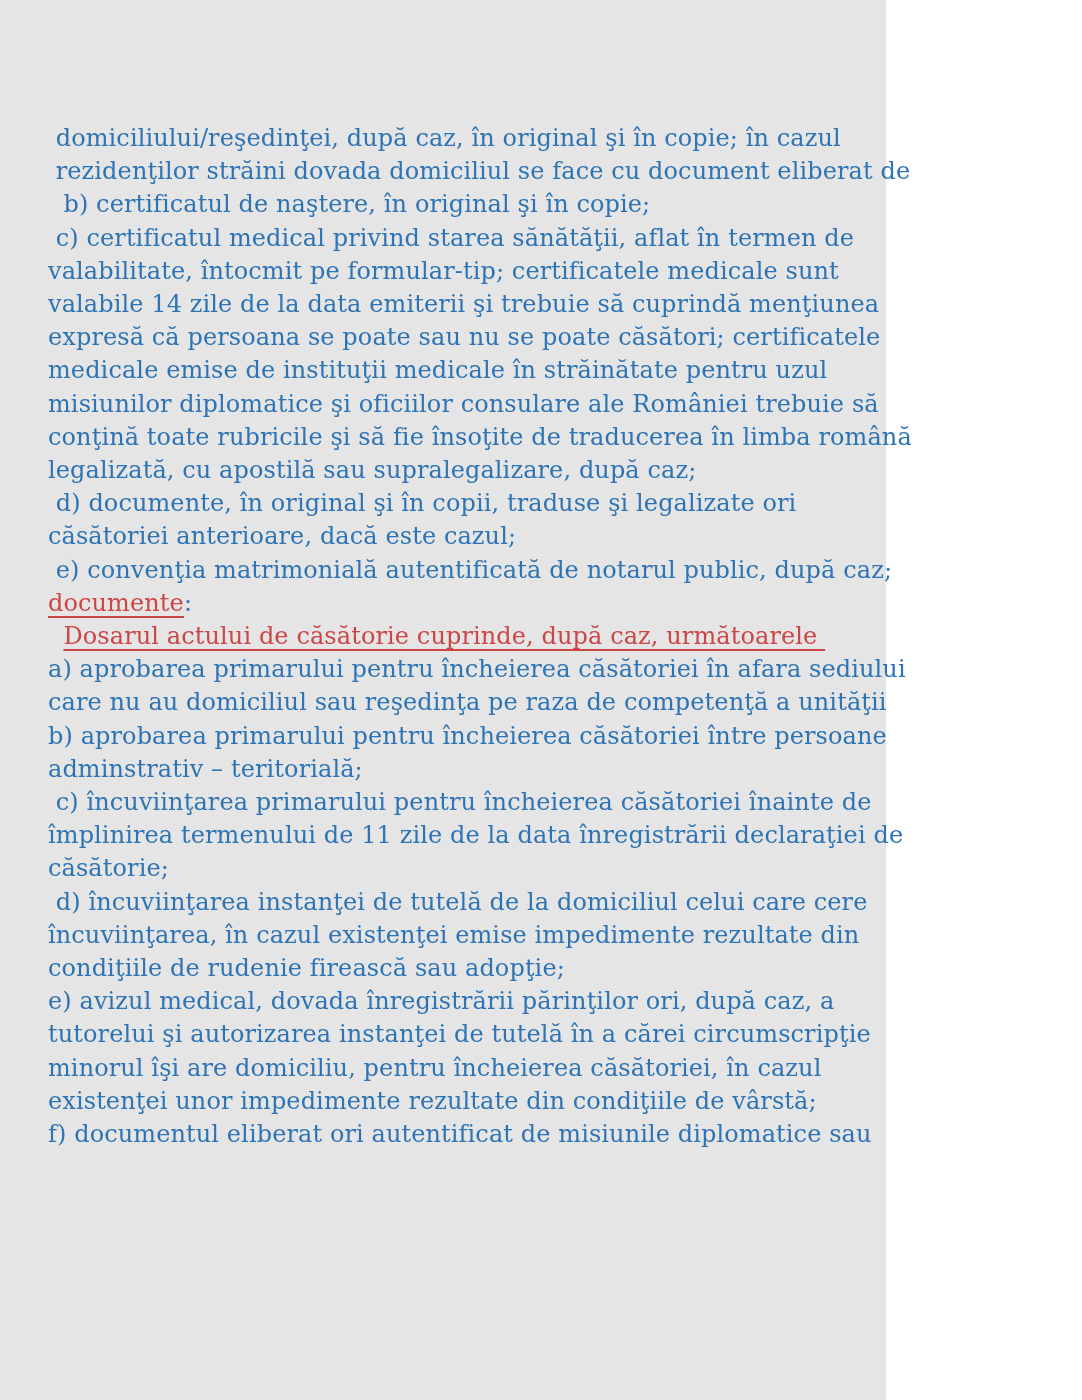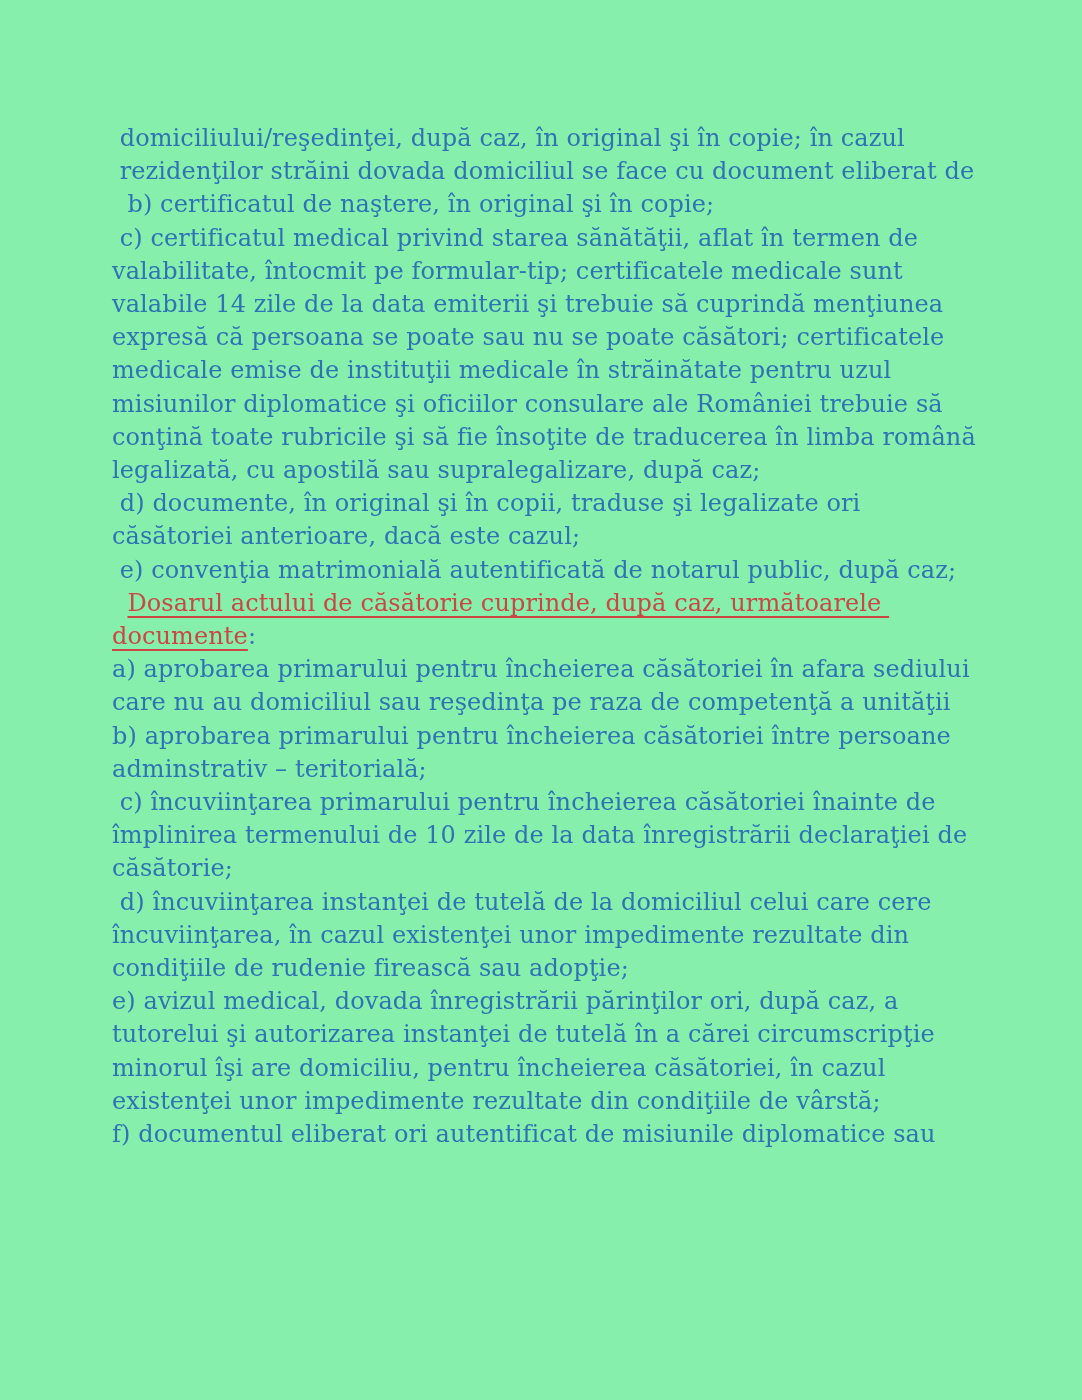--- a/index.html
+++ b/index.html
@@ -7,24 +7,24 @@
     padding: 0;
     background: #ffffff;
   }
   body {
     width: 1082px;
     height: 1400px;
     overflow: hidden;
   }
   .page {
     box-sizing: border-box;
-    width: 1082px;
+    width: 886px;
     height: 1400px;
-    background: #86efac;
-    padding: 122px 40px 0 112px;
+    background: #e5e5e5;
+    padding: 122px 40px 0 48px;
   }
   .doc-text {
     font-family: "DejaVu Serif", serif;
     font-size: 24px;
     line-height: 33.2px;
     letter-spacing: 0.1px;
     color: var(--body-color, #2E74B5);
   }
   .line {
     white-space: pre;
@@ -51,31 +51,31 @@
       <div class="line"><span class="seg">valabilitate, întocmit pe formular-tip; certificatele medicale sunt</span></div>
       <div class="line"><span class="seg">valabile 14 zile de la data emiterii şi trebuie să cuprindă menţiunea</span></div>
       <div class="line"><span class="seg">expresă că persoana se poate sau nu se poate căsători; certificatele</span></div>
       <div class="line"><span class="seg">medicale emise de instituţii medicale în străinătate pentru uzul</span></div>
       <div class="line"><span class="seg">misiunilor diplomatice şi oficiilor consulare ale României trebuie să</span></div>
       <div class="line"><span class="seg">conţină toate rubricile şi să fie însoţite de traducerea în limba română</span></div>
       <div class="line"><span class="seg">legalizată, cu apostilă sau supralegalizare, după caz;</span></div>
       <div class="line"><span class="seg"> d) documente, în original şi în copii, traduse şi legalizate ori</span></div>
       <div class="line"><span class="seg">căsătoriei anterioare, dacă este cazul;</span></div>
       <div class="line"><span class="seg"> e) convenţia matrimonială autentificată de notarul public, după caz;</span></div>
+      <div class="line"><span class="seg red underline">documente</span><span class="seg">:</span></div>
       <div class="line"><span class="seg red">  </span><span class="seg red underline">Dosarul actului de căsătorie cuprinde, după caz, următoarele </span></div>
-      <div class="line"><span class="seg red underline">documente</span><span class="seg">:</span></div>
       <div class="line"><span class="seg">a) aprobarea primarului pentru încheierea căsătoriei în afara sediului</span></div>
       <div class="line"><span class="seg">care nu au domiciliul sau reşedinţa pe raza de competenţă a unităţii</span></div>
       <div class="line"><span class="seg">b) aprobarea primarului pentru încheierea căsătoriei între persoane</span></div>
       <div class="line"><span class="seg">adminstrativ – teritorială;</span></div>
       <div class="line"><span class="seg"> c) încuviinţarea primarului pentru încheierea căsătoriei înainte de</span></div>
-      <div class="line"><span class="seg">împlinirea termenului de 10 zile de la data înregistrării declaraţiei de</span></div>
+      <div class="line"><span class="seg">împlinirea termenului de 11 zile de la data înregistrării declaraţiei de</span></div>
       <div class="line"><span class="seg">căsătorie;</span></div>
       <div class="line"><span class="seg"> d) încuviinţarea instanţei de tutelă de la domiciliul celui care cere</span></div>
-      <div class="line"><span class="seg">încuviinţarea, în cazul existenţei unor impedimente rezultate din</span></div>
+      <div class="line"><span class="seg">încuviinţarea, în cazul existenţei emise impedimente rezultate din</span></div>
       <div class="line"><span class="seg">condiţiile de rudenie firească sau adopţie;</span></div>
       <div class="line"><span class="seg">e) avizul medical, dovada înregistrării părinţilor ori, după caz, a</span></div>
       <div class="line"><span class="seg">tutorelui şi autorizarea instanţei de tutelă în a cărei circumscripţie</span></div>
       <div class="line"><span class="seg">minorul îşi are domiciliu, pentru încheierea căsătoriei, în cazul</span></div>
       <div class="line"><span class="seg">existenţei unor impedimente rezultate din condiţiile de vârstă;</span></div>
       <div class="line"><span class="seg">f) documentul eliberat ori autentificat de misiunile diplomatice sau</span></div>
     </div>
 </div>
 
 </body></html>

